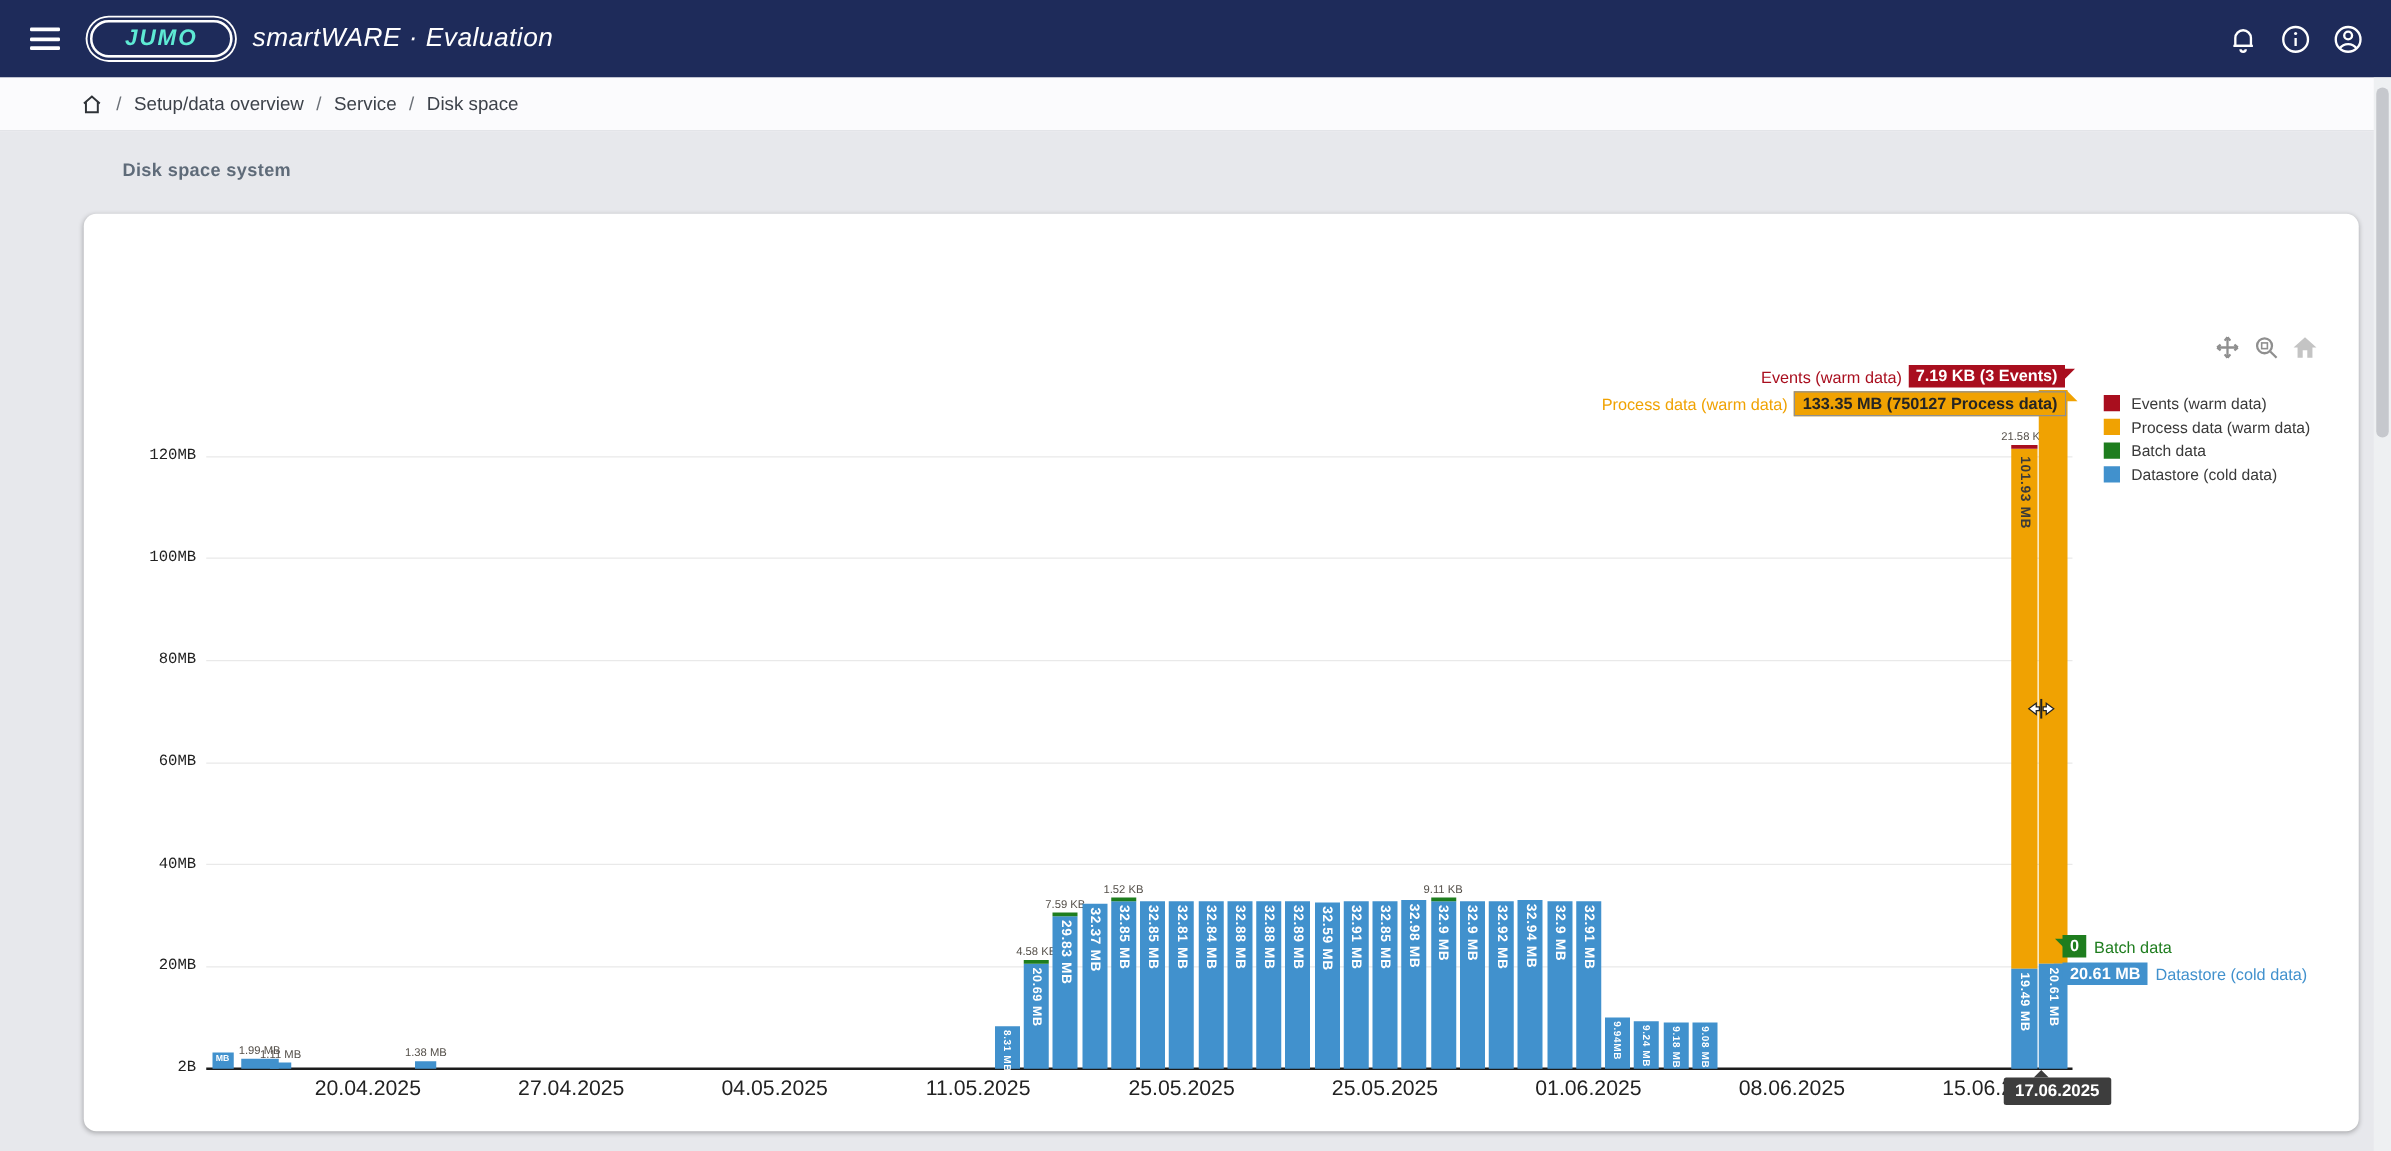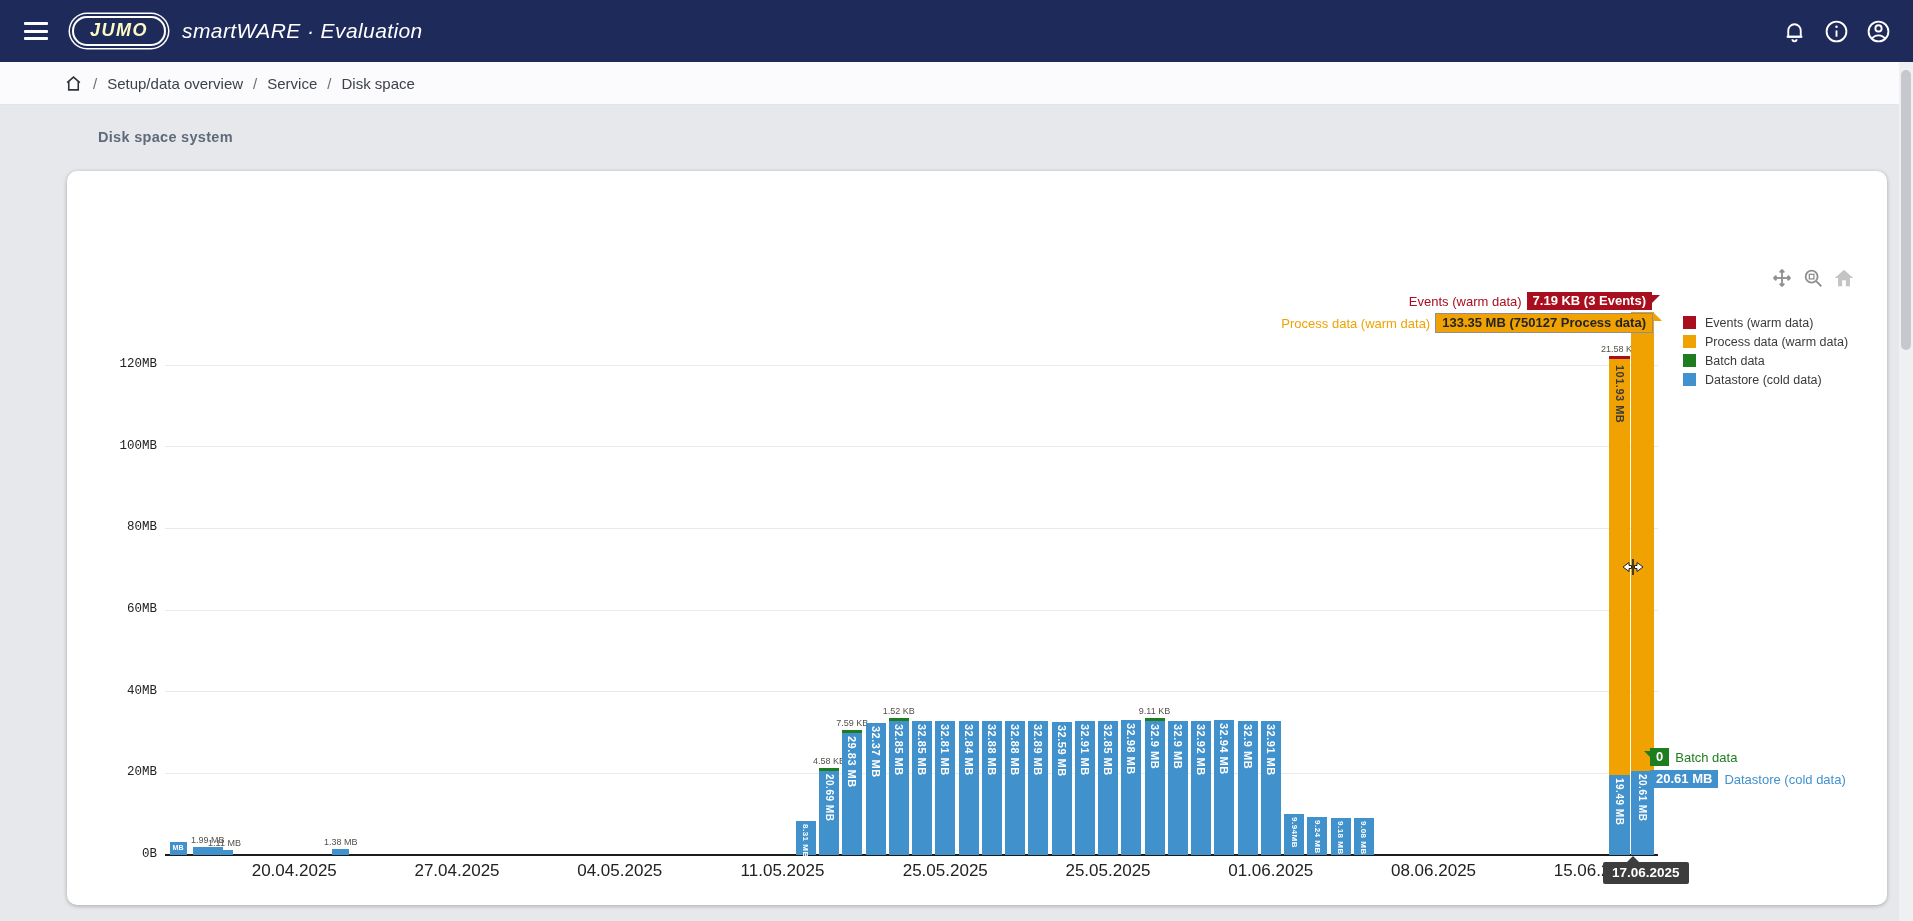--- a/index.html
+++ b/index.html
@@ -5,21 +5,21 @@
   html,body{margin:0;padding:0;}
   body{
     width:1913px;height:921px;position:relative;overflow:hidden;
     background:#e7e8ec;font-family:"Liberation Sans",sans-serif;
     -webkit-font-smoothing:antialiased;
   }
   
   .navbar{position:absolute;top:0;left:0;width:1913px;height:62px;background:#1e2b5a;display:flex;align-items:center;}
   .hamburger{width:24px;height:18px;margin-left:24px;display:flex;flex-direction:column;justify-content:space-between;cursor:pointer;}
   .hamburger span{display:block;height:3px;background:#fff;border-radius:1px;}
-  .logo{margin-left:24px;border:2.5px solid #fff;box-shadow:0 0 0 2px #1e2b5a,0 0 0 3.5px #fff;border-radius:16px;padding:2px 16px 3px;color:#fef9c3;font-weight:bold;font-style:italic;font-size:18px;letter-spacing:1.5px;}
+  .logo{margin-left:24px;border:2.5px solid #fff;box-shadow:0 0 0 2px #1e2b5a,0 0 0 3.5px #fff;border-radius:16px;padding:2px 26px 3px;color:#5eead4;font-weight:bold;font-style:italic;font-size:18px;letter-spacing:1.5px;}
   .app-title{color:#fff;font-size:21px;font-style:italic;margin-left:16px;letter-spacing:.4px;}
   .nav-right{margin-left:auto;margin-right:22px;display:flex;align-items:center;gap:17px;}
   .nav-icon{width:25px;height:25px;cursor:pointer;}
   
   .breadcrumb{position:absolute;top:62px;left:0;width:1913px;height:42px;background:#fbfbfd;border-bottom:1px solid #e3e4e8;display:flex;align-items:center;font-size:15px;color:#3d424a;}
   .breadcrumb .home{margin-left:64px;width:19px;height:19px;cursor:pointer;}
   .crumb-sep{margin:0 10px;color:#6a6f76;}
   .crumb{cursor:pointer;}
   
   .tabs{position:absolute;top:118px;left:85px;display:flex;height:40px;}
@@ -152,21 +152,21 @@
       <span class="legend-swatch" style="background: rgb(30, 125, 30);"></span>
       <span class="legend-label">Batch data</span>
     </div>
     <div class="legend-item">
       <span class="legend-swatch" style="background: rgb(65, 145, 205);"></span>
       <span class="legend-label">Datastore (cold data)</span>
     </div>
   </div>
 
   <div id="plot">
-      <div class="ylabel" style="top: 676px;">0B</div>
+      <div class="ylabel" style="top: 676px;">2B</div>
       <div class="gridline" style="top: 601.834px;"></div>
       <div class="ylabel" style="top: 594.334px;">20MB</div>
       <div class="gridline" style="top: 520.168px;"></div>
       <div class="ylabel" style="top: 512.668px;">40MB</div>
       <div class="gridline" style="top: 438.502px;"></div>
       <div class="ylabel" style="top: 431.002px;">60MB</div>
       <div class="gridline" style="top: 356.836px;"></div>
       <div class="ylabel" style="top: 349.336px;">80MB</div>
       <div class="gridline" style="top: 275.17px;"></div>
       <div class="ylabel" style="top: 267.67px;">100MB</div>

